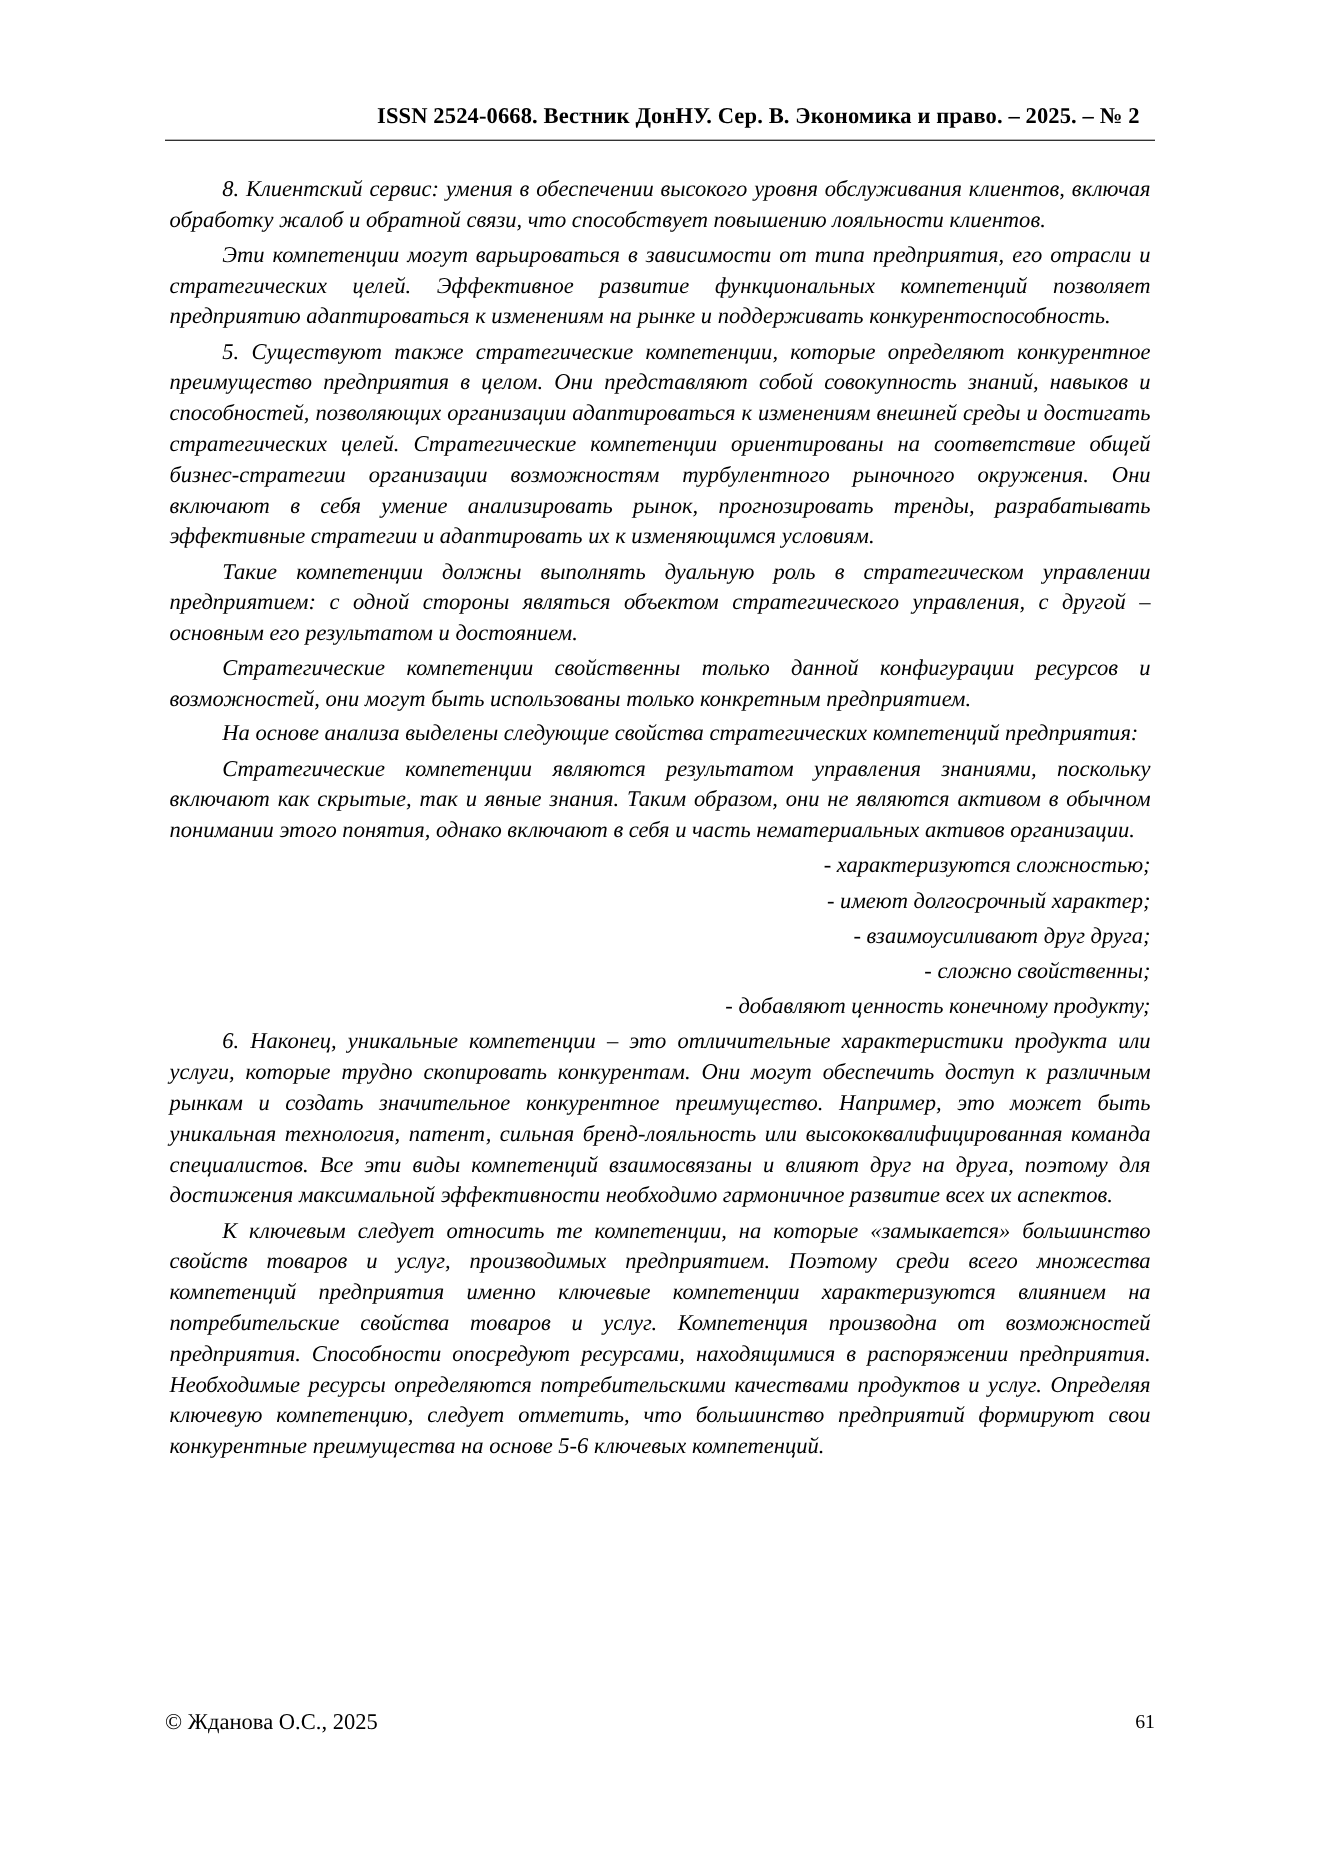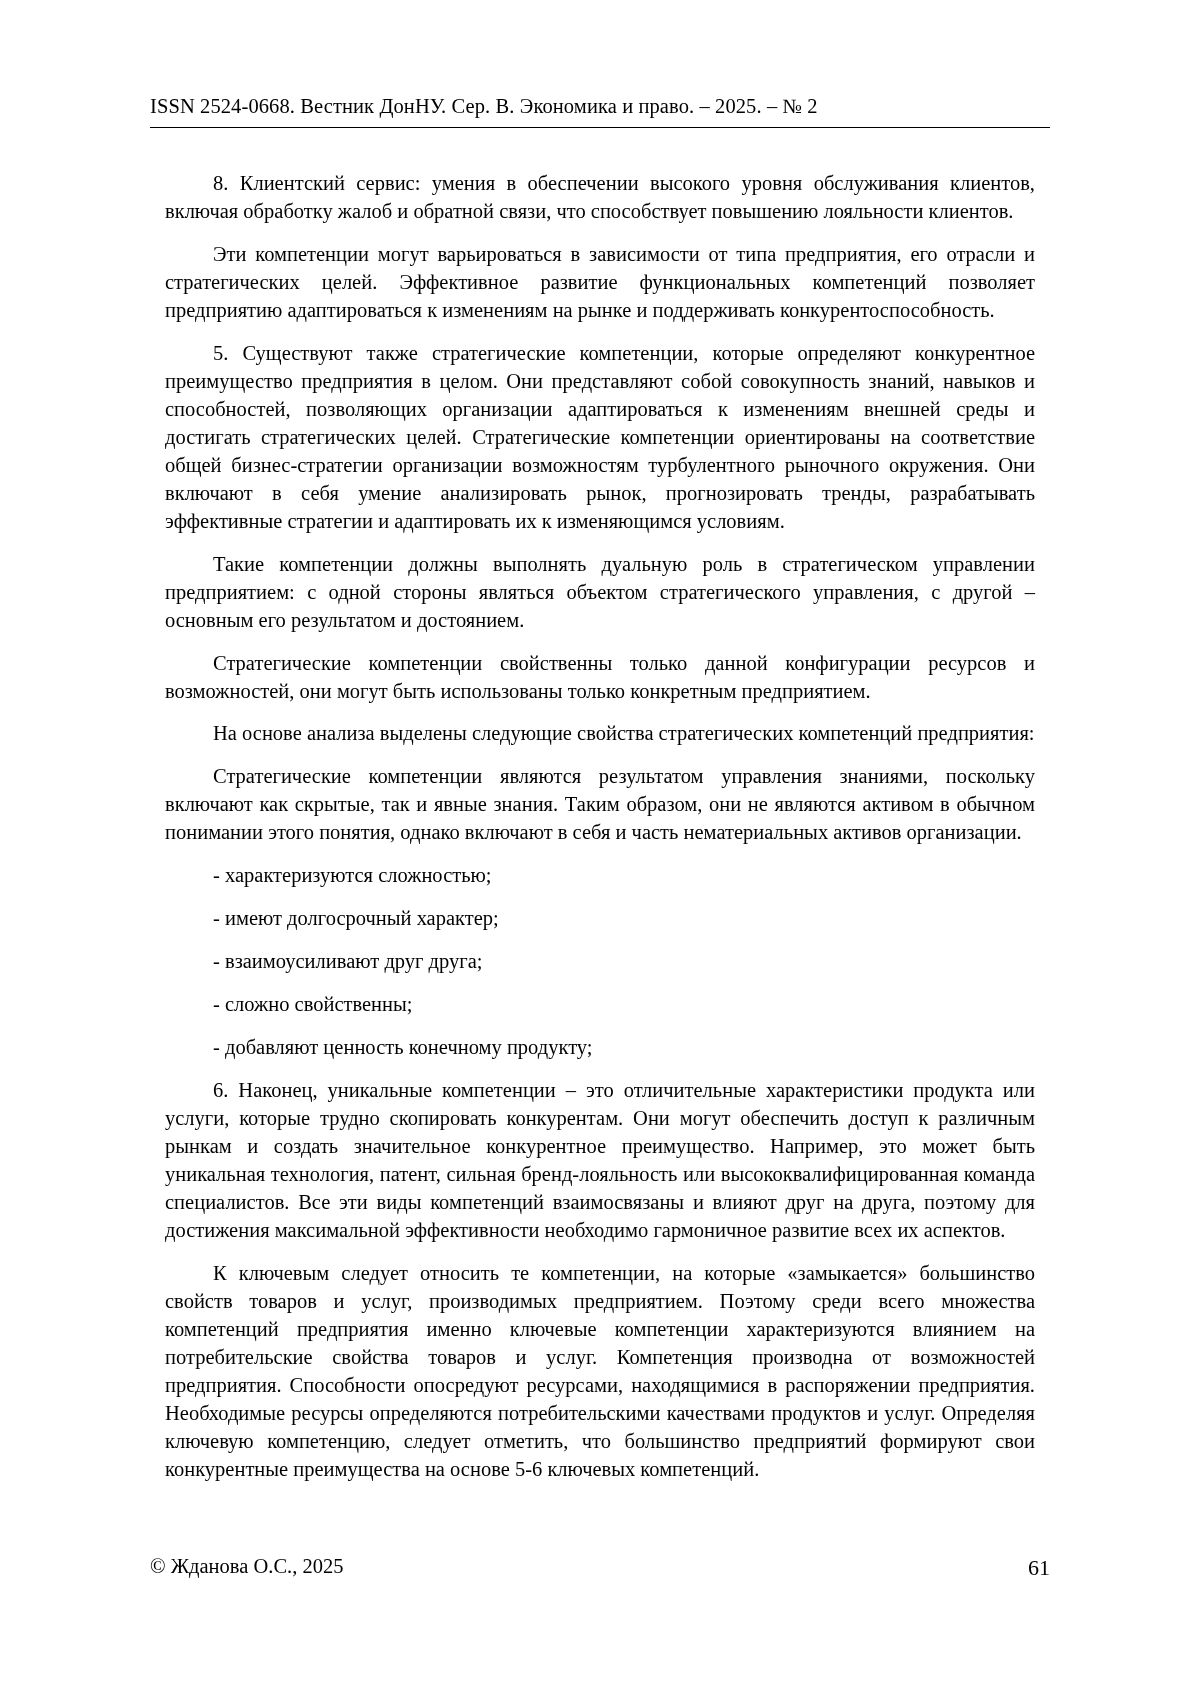--- a/index.html
+++ b/index.html
@@ -17,26 +17,26 @@
   .page {
     position: absolute;
     left: 0; top: 0;
     width: 1200px;
     height: 1697px;
     box-sizing: border-box;
     padding: 0;
   }
   .header {
     position: absolute;
-    left: 150px;
+    left: 136px;
     top: 95px;
     width: 900px;
-    text-align: left;
+    text-align: right;
     font-size: 20.5px;
-    font-weight: normal;
+    font-weight: bold;
     letter-spacing: 0.1px;
   }
   .header-rule {
     position: absolute;
     left: 150px;
     top: 127px;
     width: 900px;
     border-top: 1.6px solid #000;
     height: 0;
   }
@@ -45,41 +45,42 @@
     left: 150px;
     top: 155px;
     width: 900px;
     font-size: 20.5px;
     line-height: 1.365;
     text-align: justify;
     text-justify: inter-word;
     hyphens: none;
   }
   .content p {
-    margin: 15px;
+    margin: 4px;
     text-indent: 48px;
+    font-style: italic;
   }
   .content p.dash {
     text-indent: 48px;
-    text-align: left;
+    text-align: right;
   }
   .footer-left {
     position: absolute;
     left: 150px;
     top: 1555px;
     font-size: 20.5px;
     text-align: center;
   }
   .footer-right {
     position: absolute;
     left: 0;
     top: 1555px;
     width: 1050px;
     text-align: right;
-    font-size: 22px;
+    font-size: 18px;
   }
 </style>
 </head>
 <body>
 
 <div class="page">
 
   <div class="header">ISSN 2524-0668. Вестник ДонНУ. Сер. В. Экономика и право. – 2025. – № 2</div>
   <div class="header-rule"></div>
 

